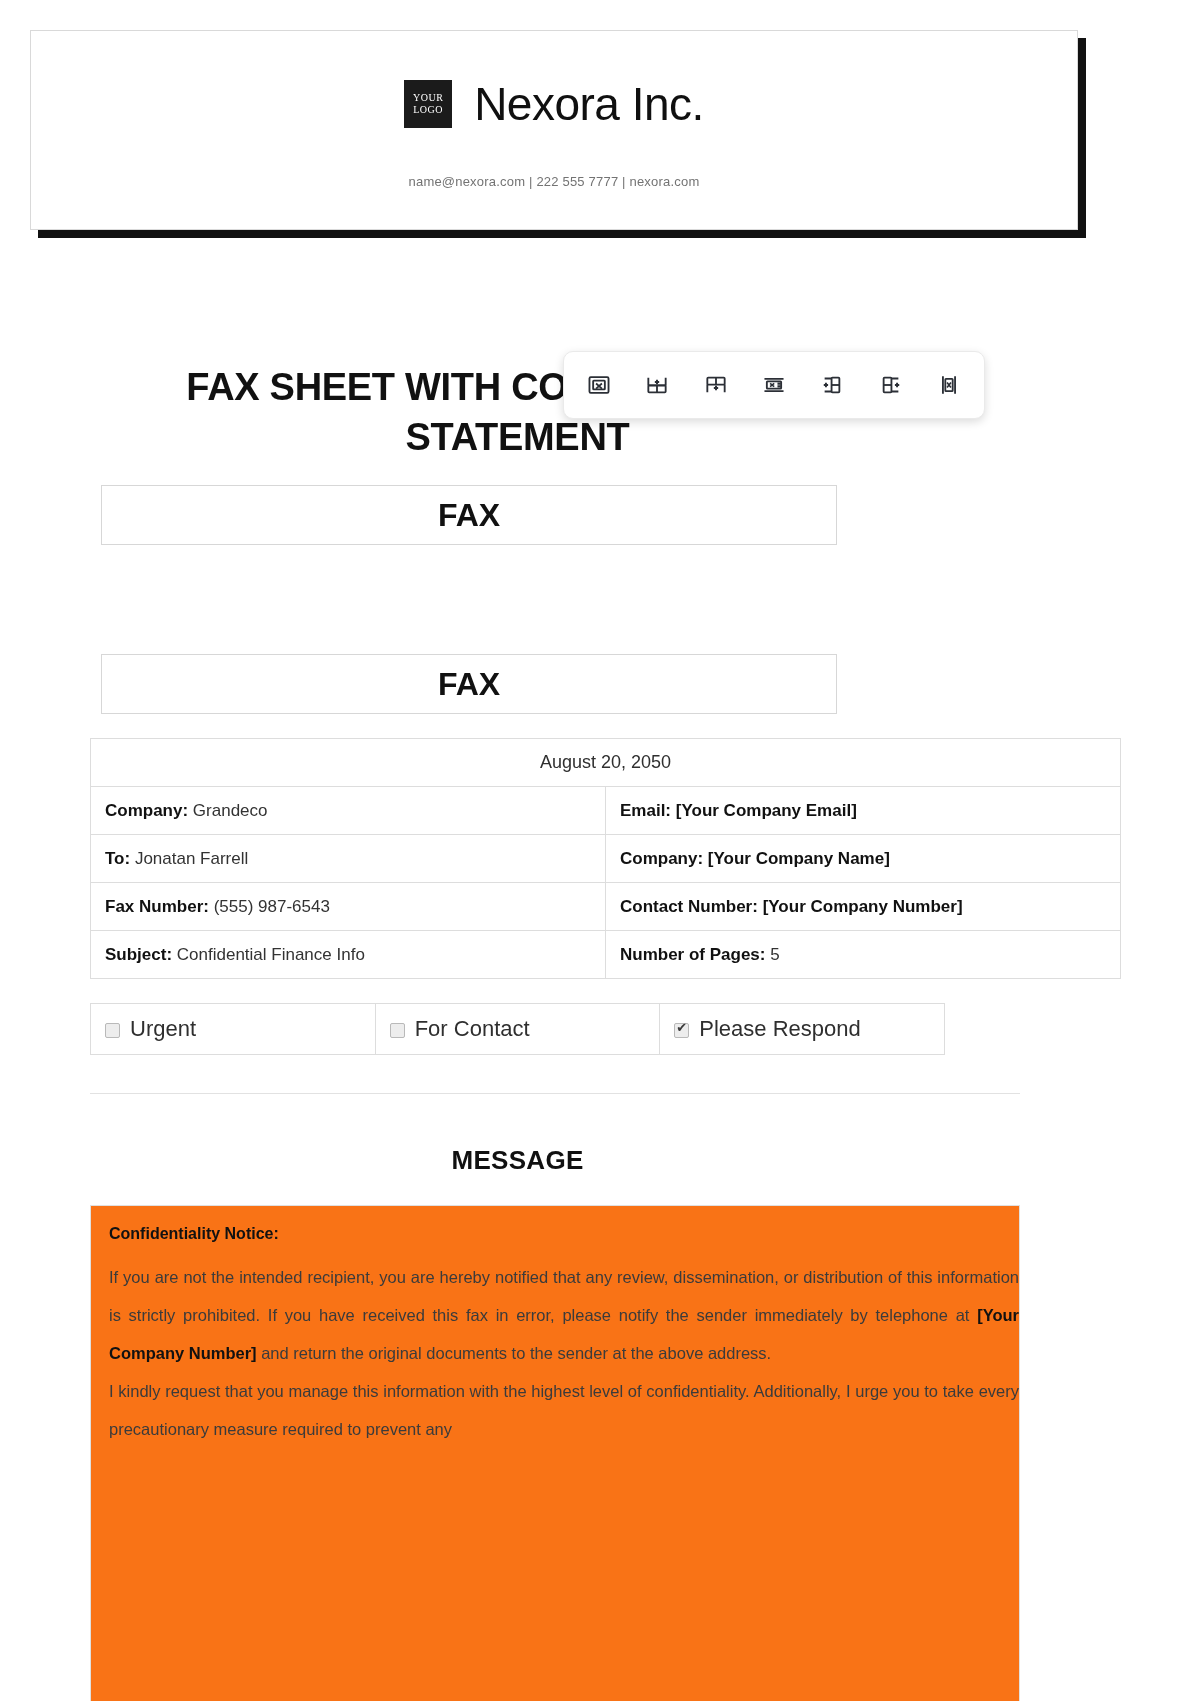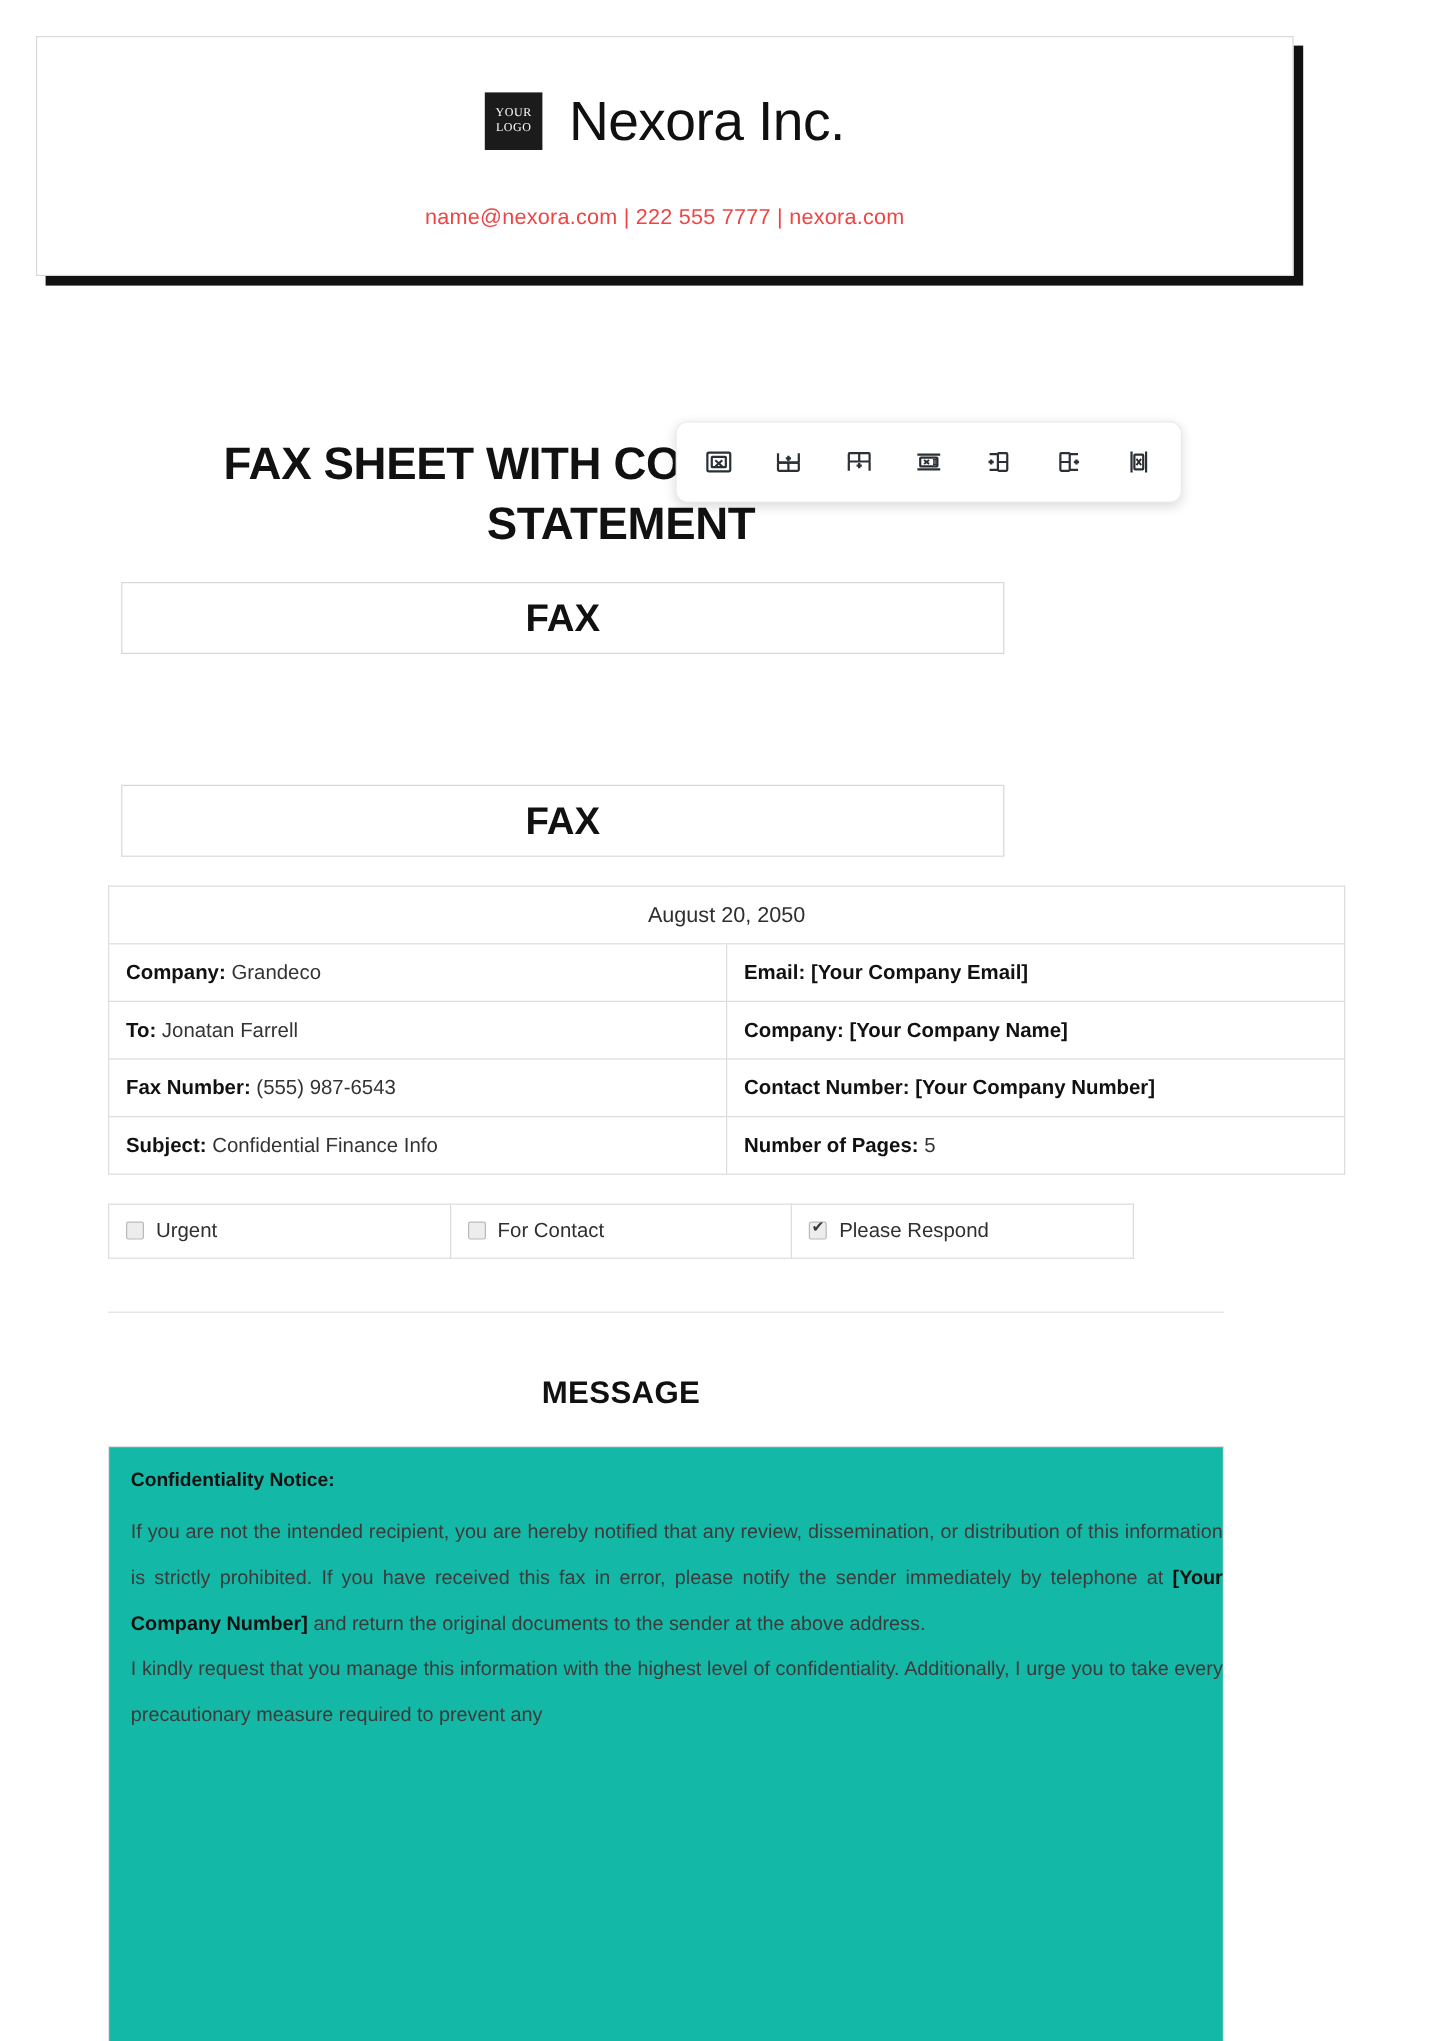--- a/index.html
+++ b/index.html
@@ -66,22 +66,22 @@
     letter-spacing: 0.5px;
   }
   .brand-name {
     font-size: 46px;
     font-weight: normal;
     color: #101010;
     letter-spacing: -0.5px;
   }
   .contact-line {
     margin-top: 43px;
-    font-size: 18px;
-    color: #ef4444;
+    font-size: 13px;
+    color: #737373;
     letter-spacing: 0.2px;
   }
 
   
   .doc-title {
     position: absolute;
     left: 90px;
     top: 362px;
     width: 855px;
     text-align: center;
@@ -134,21 +134,21 @@
   .info-table td b { color: #111111; }
   .cell-half { width: 50%; }
 
   
   .check-table {
     position: absolute;
     left: 90px;
     top: 1003px;
     width: 855px;
     border-collapse: collapse;
-    font-size: 17px;
+    font-size: 22px;
     color: #2f2f2f;
   }
   .check-table td {
     border: 1px solid #dddddd;
     padding: 12px 14px;
     width: 33.33%;
     height: 45px;
   }
   .cb {
     display: inline-block;
@@ -195,21 +195,21 @@
   }
   .message-box {
     position: absolute;
     left: 90px;
     top: 1205px;
     width: 930px;
     min-height: 496px;
     border: 1px solid #e0e0e0;
     border-bottom: none;
     padding: 14px 0 0 18px;
-    background: #14b8a6;
+    background: #f97316;
   }
   .msg-title {
     font-size: 16px;
     font-weight: bold;
     color: #111111;
     margin: 0 0 10px 0;
     line-height: 28px;
   }
   .msg-p {
     font-size: 16.5px;

